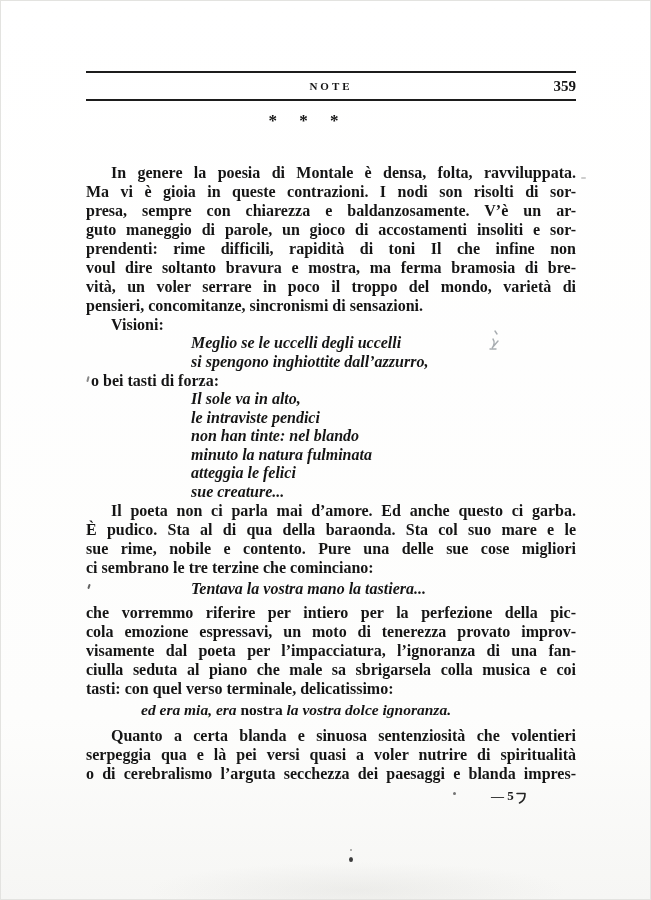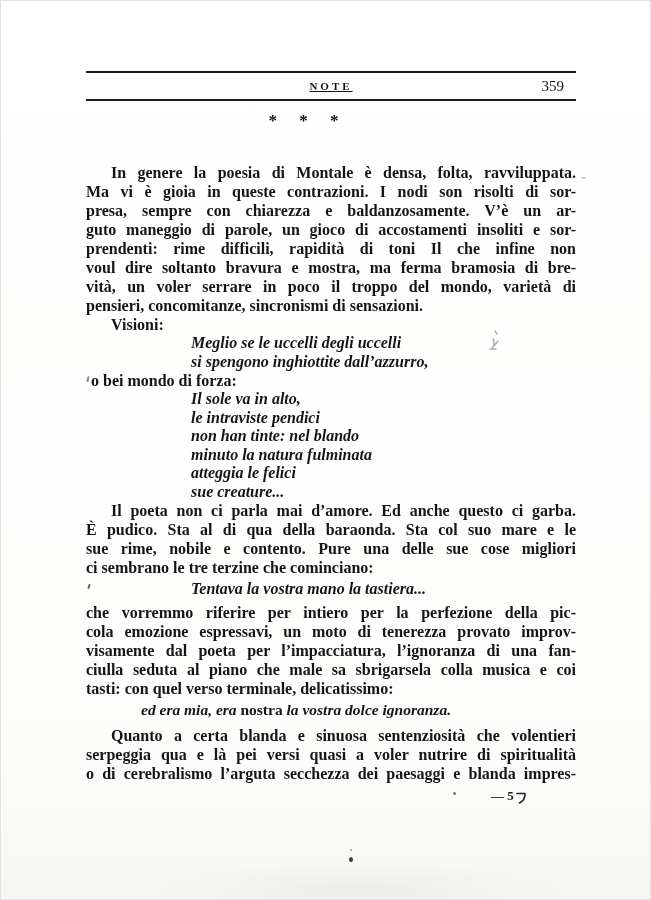--- a/index.html
+++ b/index.html
@@ -32,27 +32,26 @@
     align-items: center;
     position: relative;
   }
   .runhead .title {
     position: absolute;
     left: 0; right: 0;
     text-align: center;
     font-size: 11px;
     font-weight: bold;
     letter-spacing: 3px;
-    text-decoration: underline;
   }
   .runhead .pageno {
     position: absolute;
-    right: 12px;
+    right: 0;
     font-size: 15px;
-    font-weight: normal;
+    font-weight: bold;
   }
   
   .dinkus {
     margin-top: 10px;
     height: 18px;
     text-align: center;
     transform: translateX(-23px);
     font-size: 17px;
     font-weight: bold;
     letter-spacing: 9px;
@@ -131,21 +130,21 @@
         <div class="line">pensieri, concomitanze, sincronismi di sensazioni.</div>
       </div>
 
     <div class="label-line">Visioni:</div>
 
     <div class="verse v1">
         <div class="line">Meglio se le uccelli degli uccelli</div>
         <div class="line">si spengono inghiottite dall’azzurro,</div>
       </div>
 
-    <div class="interlude"><span class="ink-tick"></span><span>o bei mondo di forza:</span></div>
+    <div class="interlude"><span class="ink-tick"></span><span>o bei tasti di forza:</span></div>
 
     <div class="verse v2">
         <div class="line">Il sole va in alto,</div>
         <div class="line">le intraviste pendici</div>
         <div class="line">non han tinte: nel blando</div>
         <div class="line">minuto la natura fulminata</div>
         <div class="line">atteggia le felici</div>
         <div class="line">sue creature...</div>
       </div>
 

